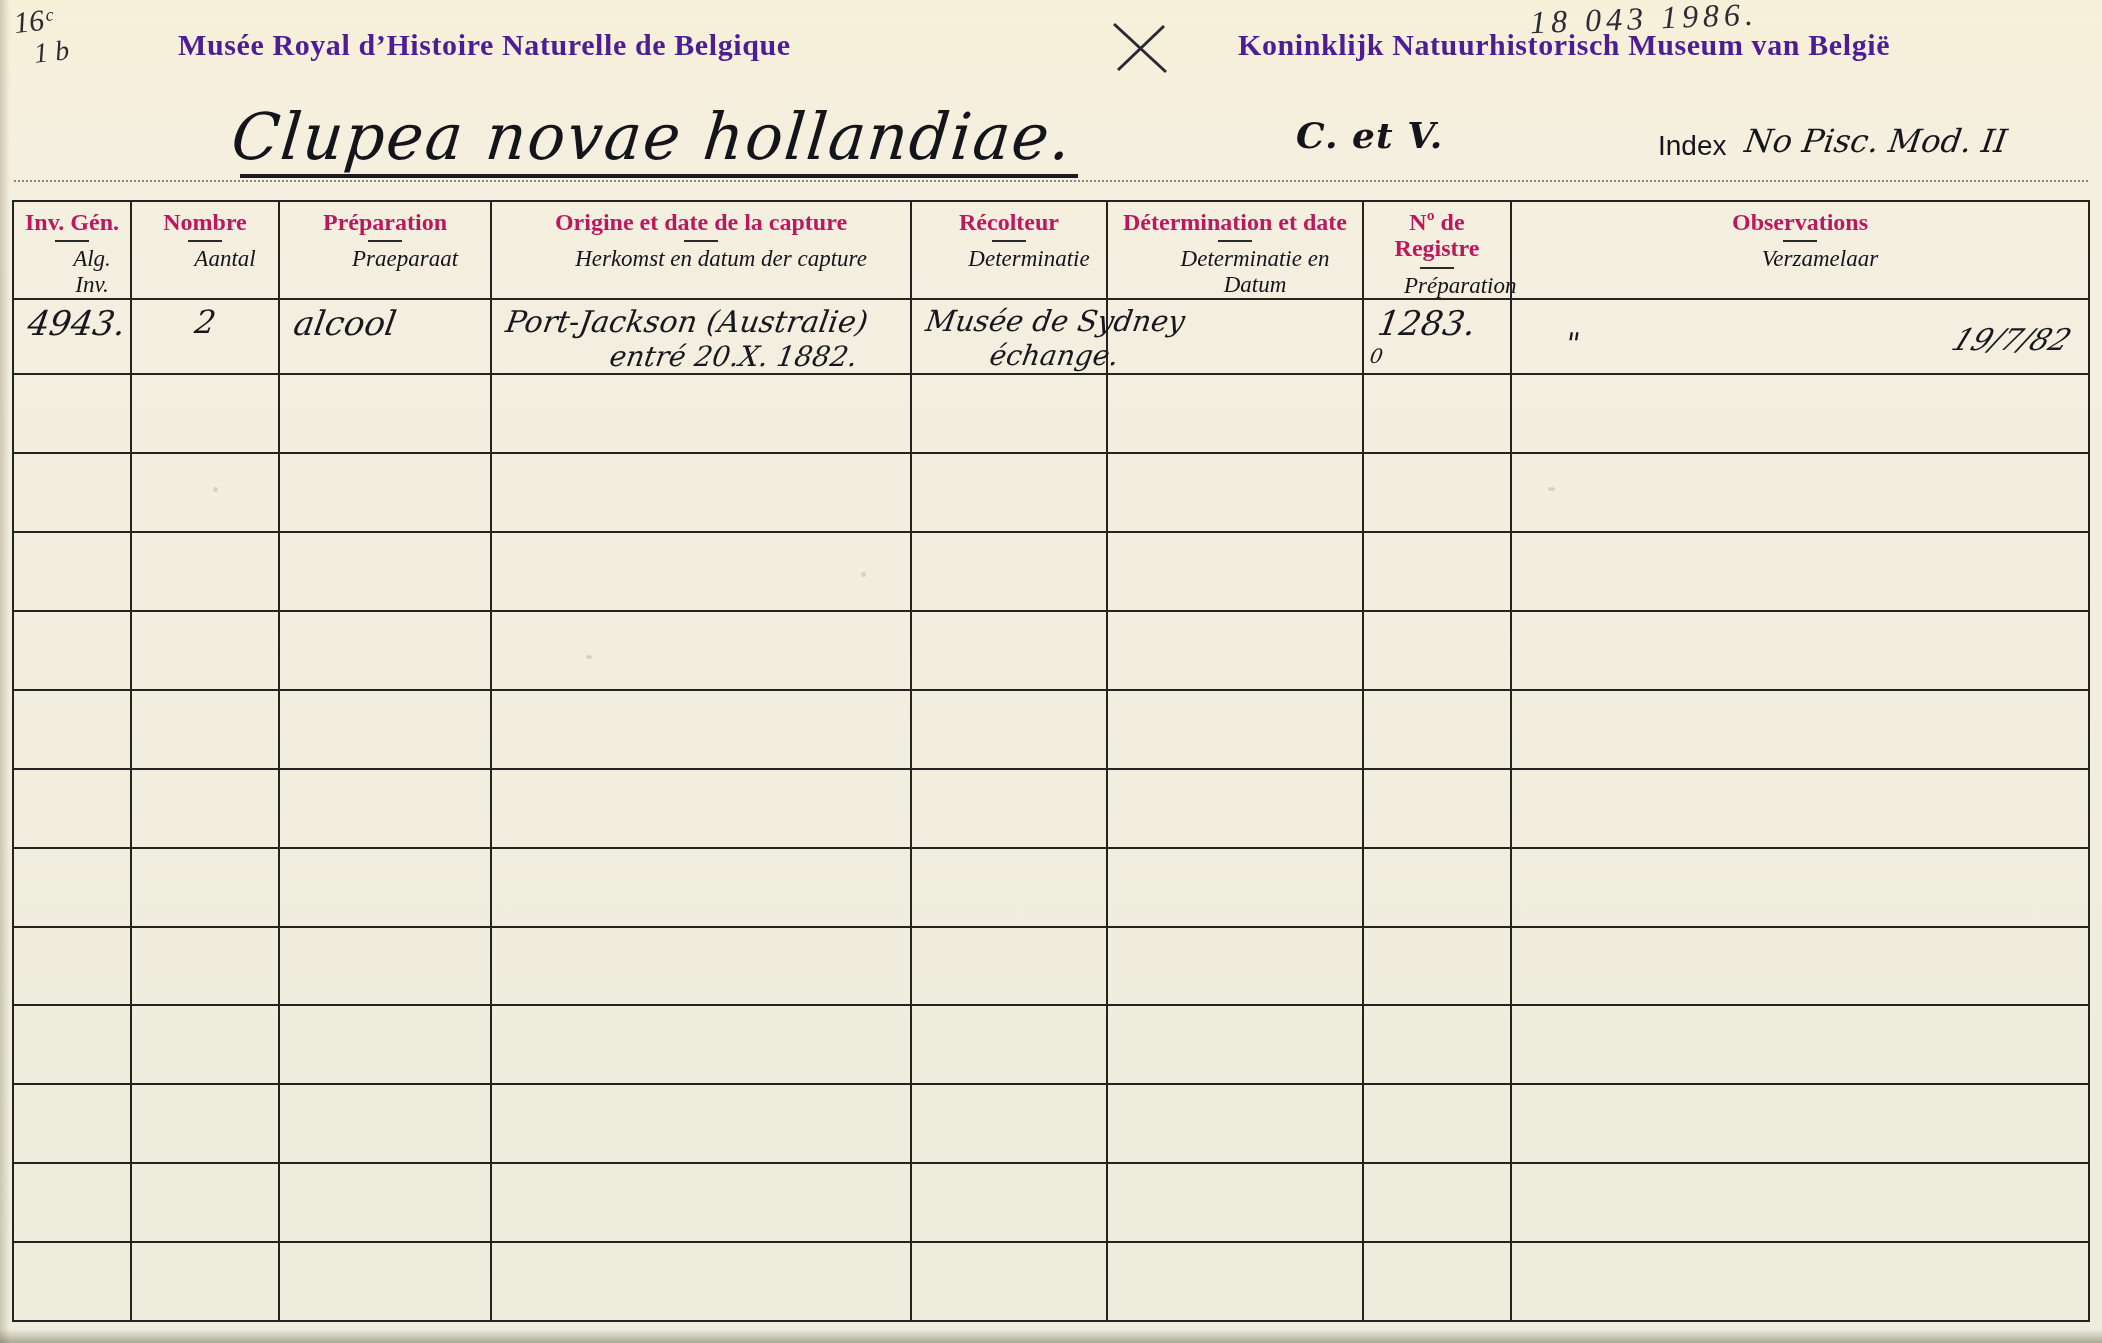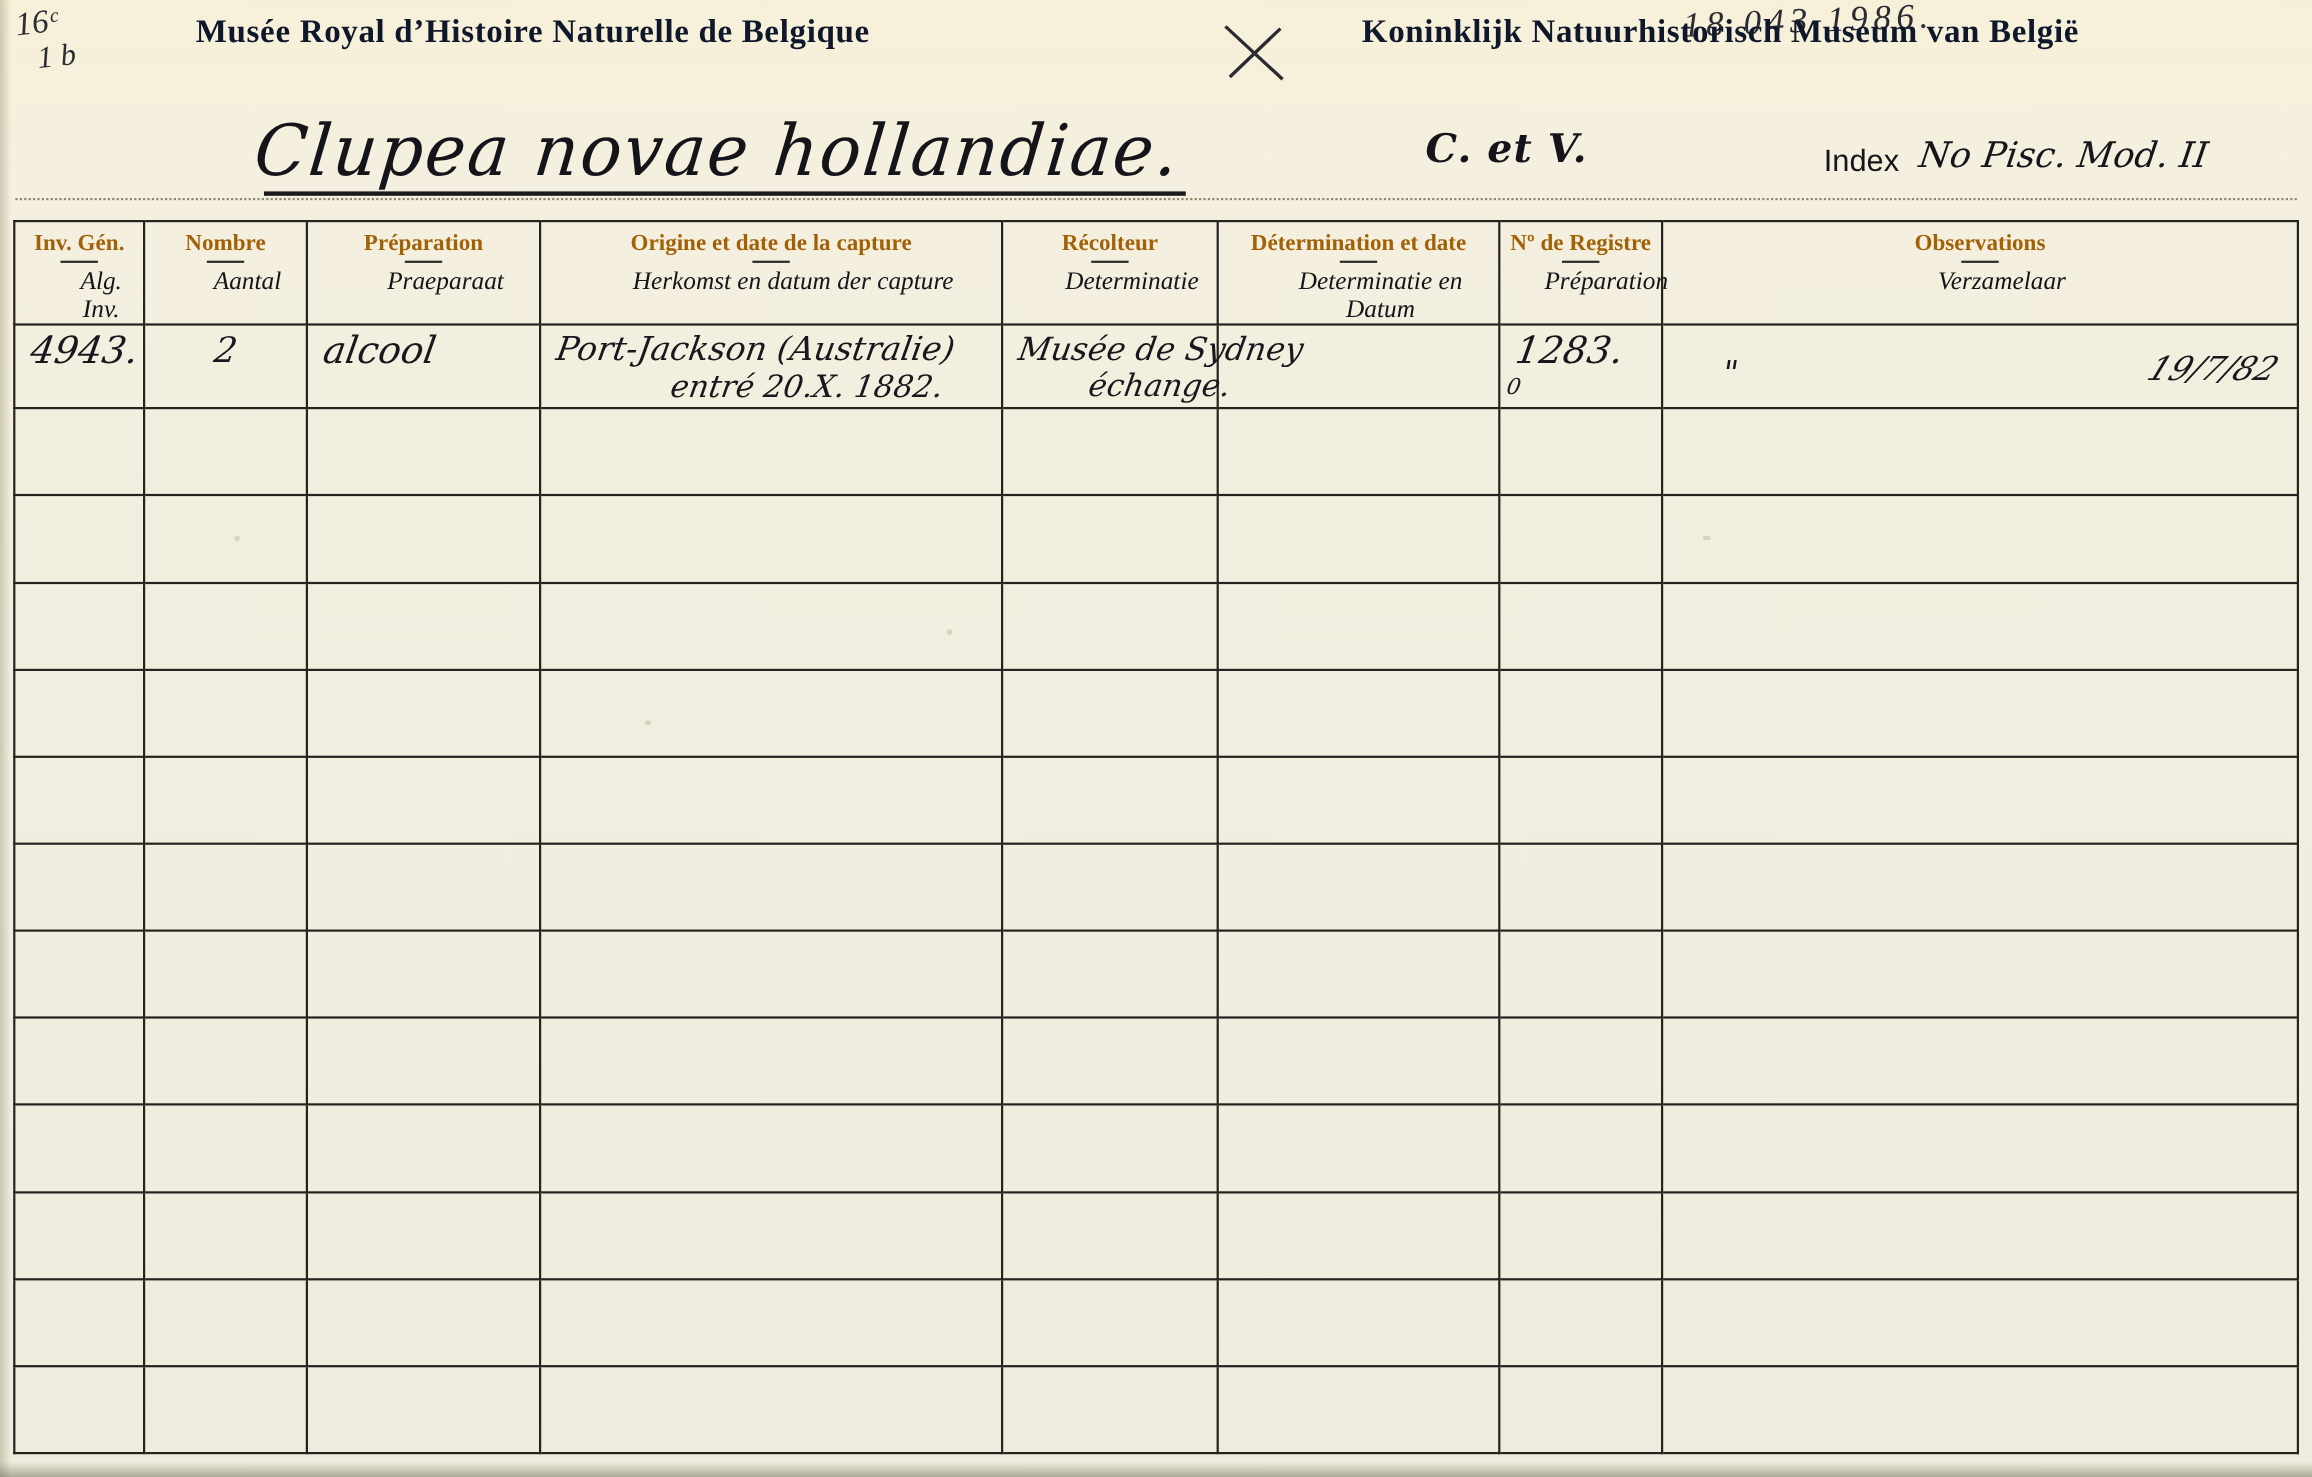--- a/index.html
+++ b/index.html
@@ -40,25 +40,25 @@
   }
 
   
   .header-band {
     position: absolute;
     left: 0; right: 0; top: 0;
     height: 92px;
   }
   .museum-title {
     position: absolute;
-    top: 12px;
+    top: 28px;
     font-size: 30px;
     font-weight: bold;
     letter-spacing: 0.6px;
-    color: #0f172a;
+    color: #4c1d95;
     white-space: nowrap;
     font-family: "Liberation Serif", serif;
   }
   .museum-fr { left: 178px; }
   .museum-nl { left: 1200px; margin-left: 38px; }
 
   .mark-x {
     position: absolute;
     left: 1110px;
     top: 18px;
@@ -177,23 +177,23 @@
     vertical-align: top;
     background: transparent;
   }
   thead th {
     height: 82px;
     text-align: center;
     font-weight: normal;
   }
   .th-fr {
     display: block;
-    font-size: 21px;
+    font-size: 24px;
     font-weight: bold;
-    color: #a16207;
+    color: #be185d;
     margin-top: 7px;
     font-family: "Liberation Serif", serif;
     line-height: 1.1;
   }
   .th-dash {
     display: block;
     width: 34px;
     height: 2px;
     background: #2a2a26;
     margin: 5px auto 4px auto;

